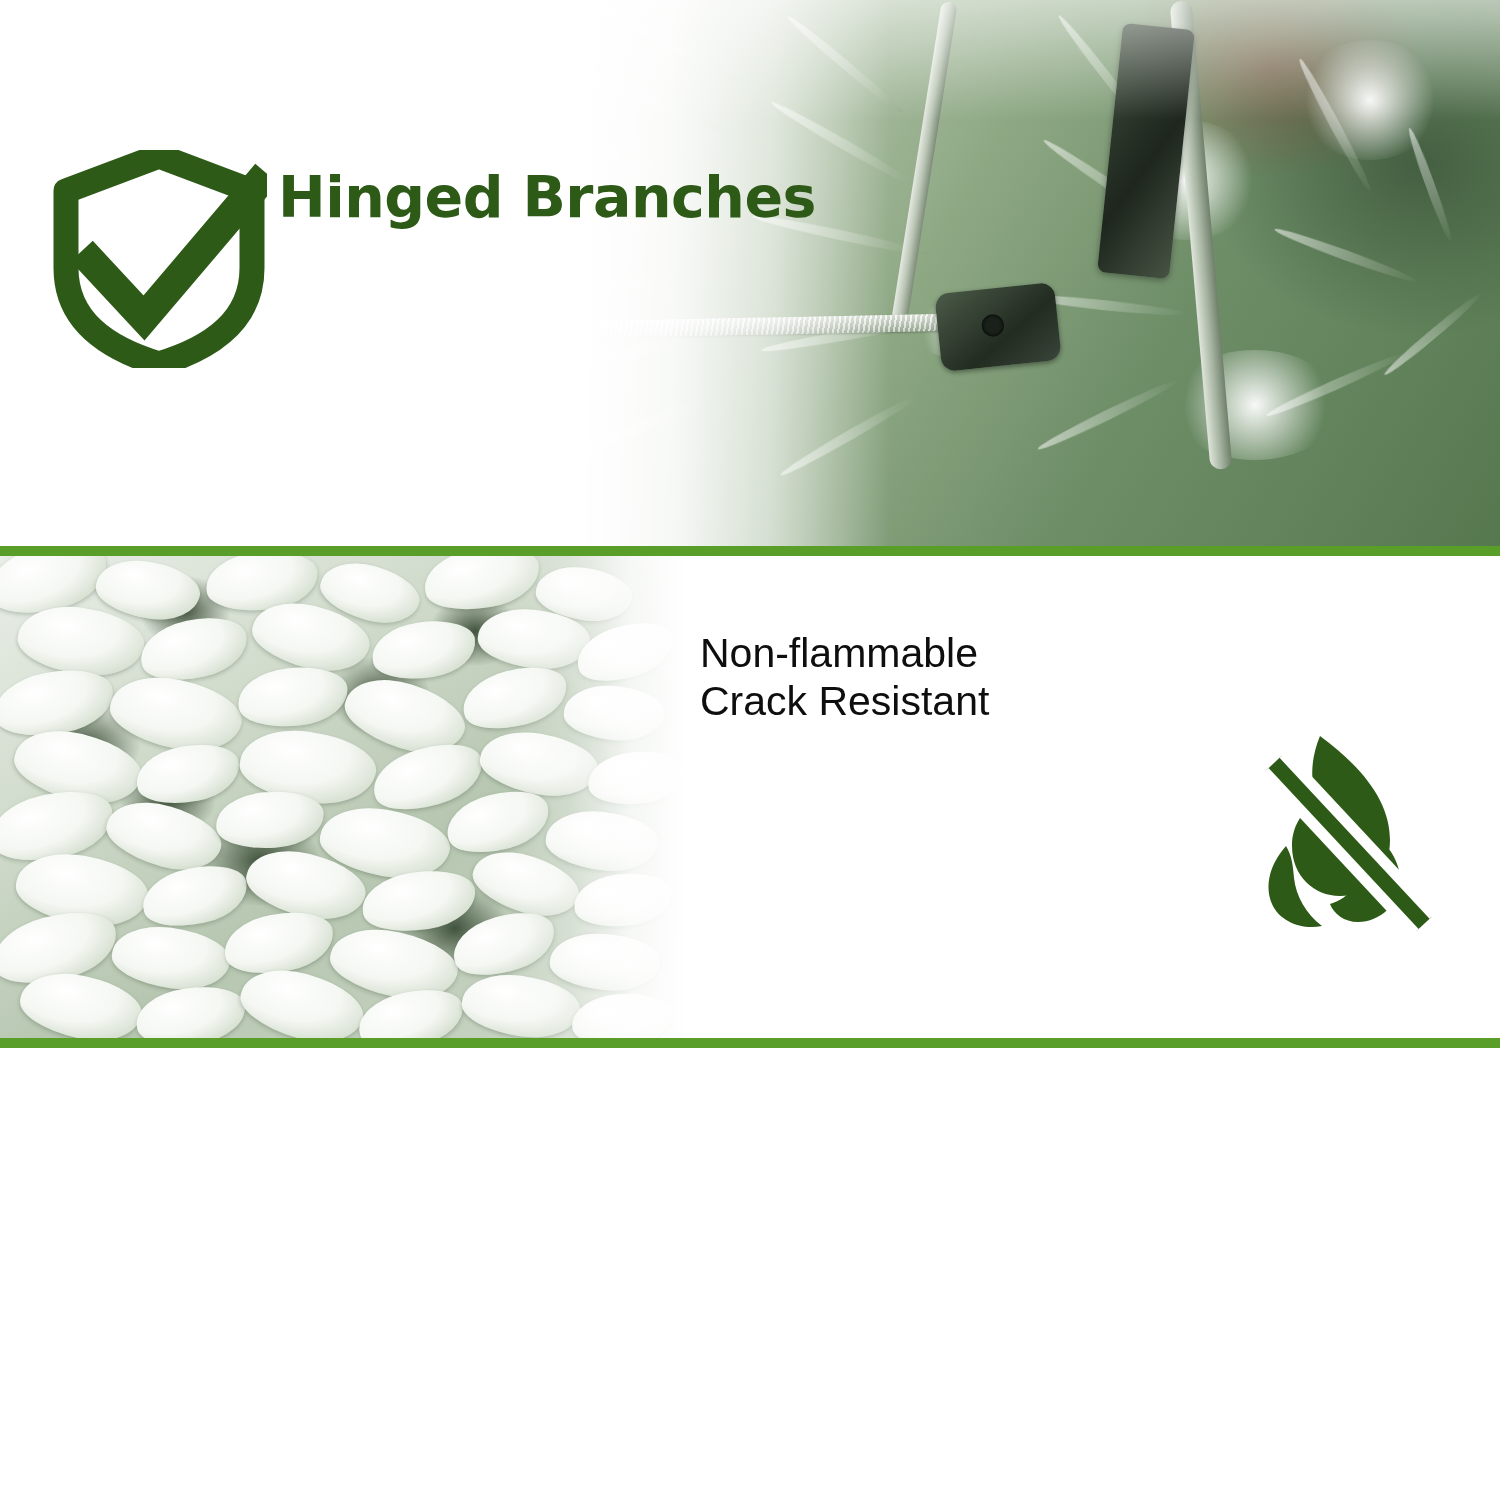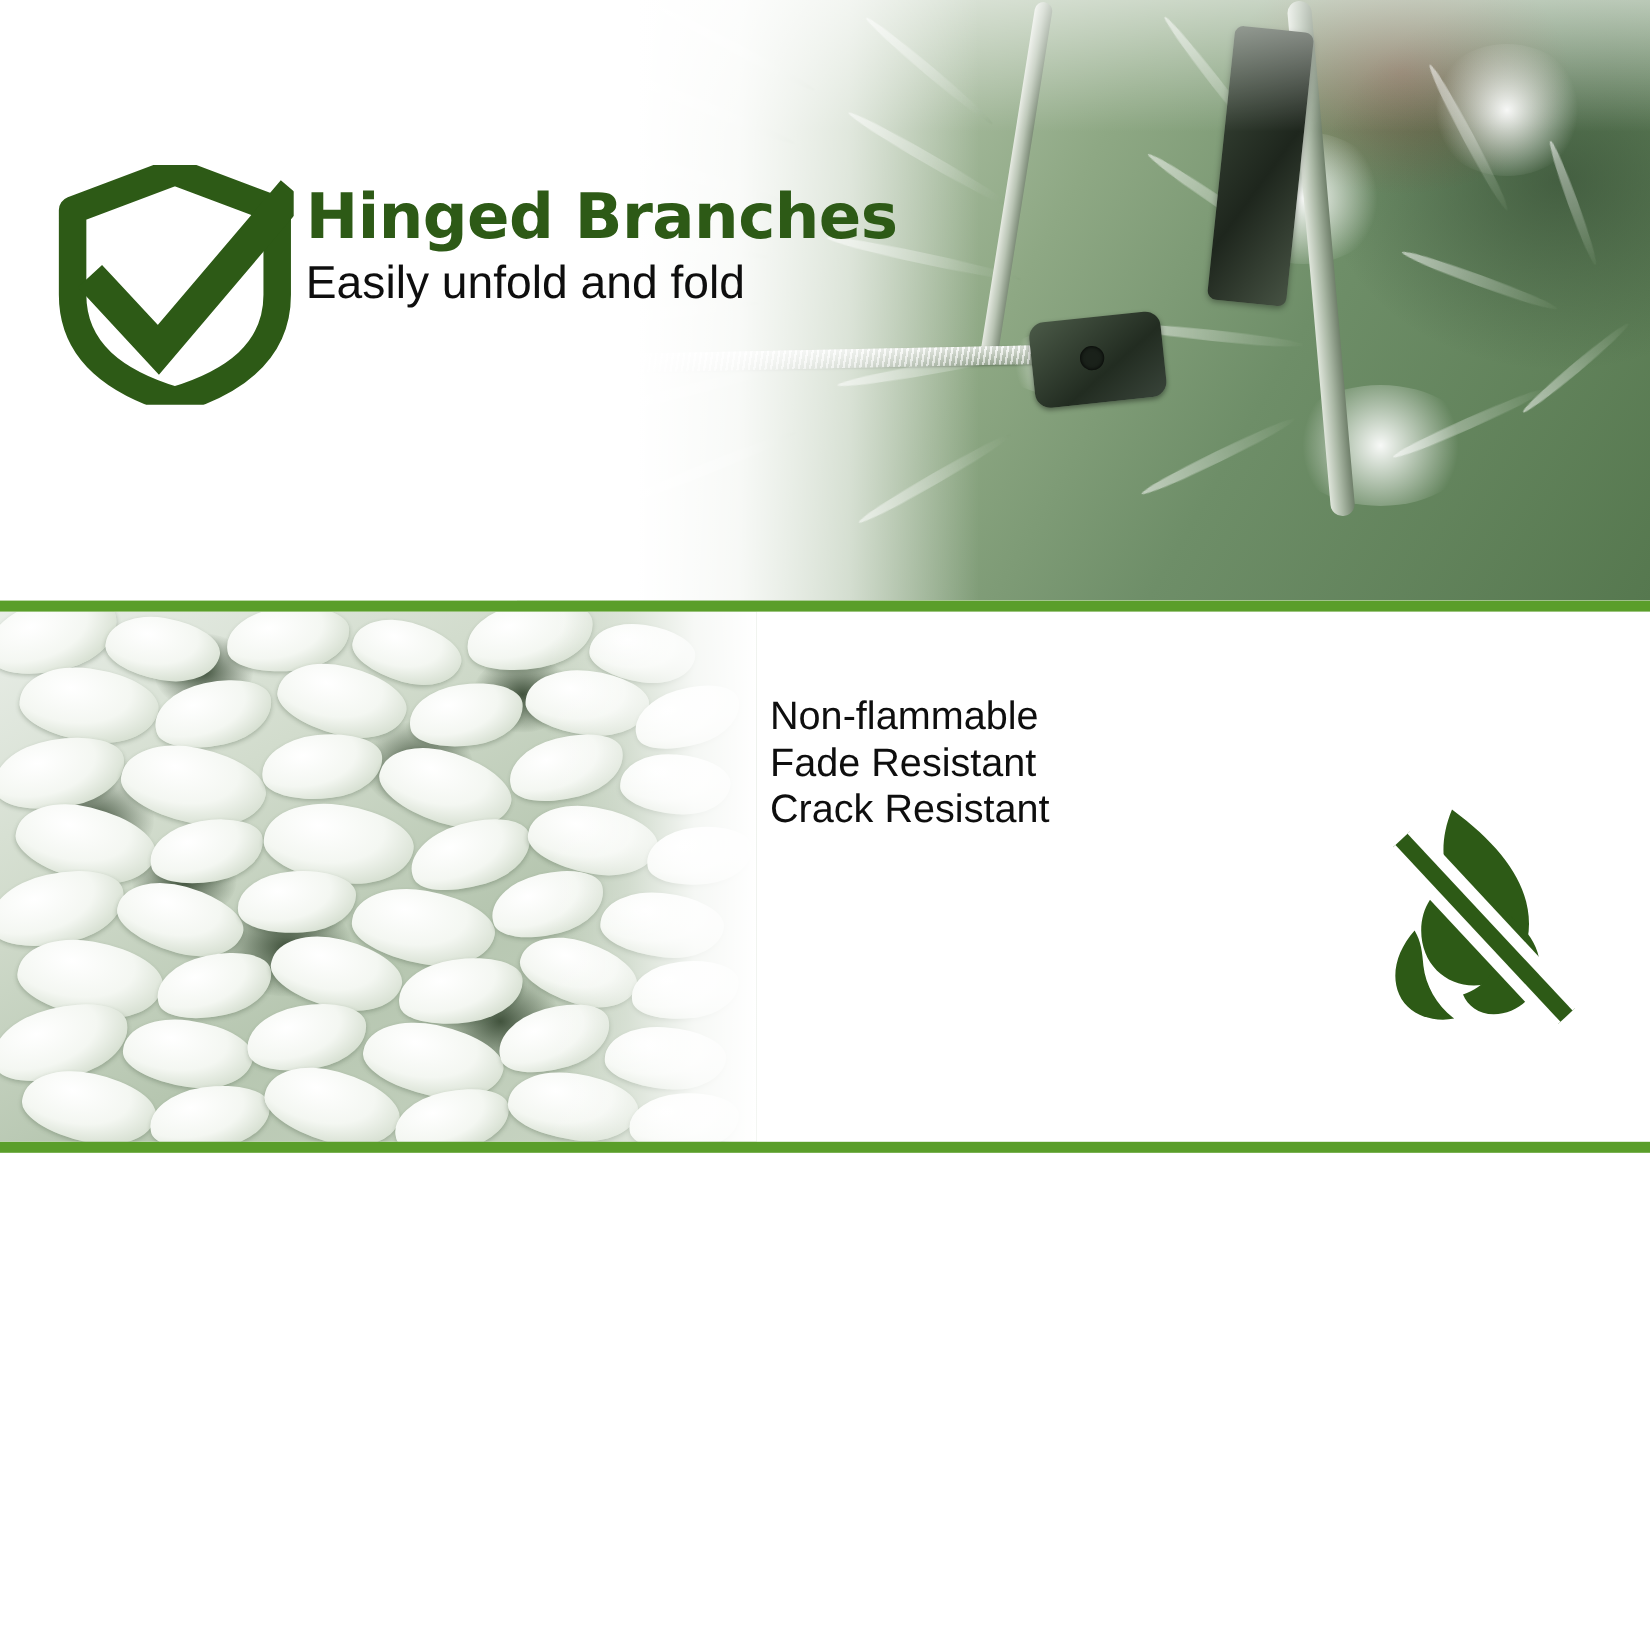--- a/index.html
+++ b/index.html
@@ -71,21 +71,21 @@
      background:radial-gradient(ellipse at 35% 30%,#ffffff 0%,#f4f7f2 48%,#d7e0d2 78%,#b3c2ad 100%);
      box-shadow:0 2px 4px rgba(70,90,65,.30);}
   .flock-dark{position:absolute;border-radius:50%;
      background:radial-gradient(ellipse,rgba(44,62,40,.85),rgba(44,62,40,0) 72%);}
   #flock-photo .fl-right-fade{position:absolute;top:0;right:0;width:190px;height:482px;z-index:10;
      background:linear-gradient(270deg,#ffffff 0%,rgba(255,255,255,.86) 30%,
                 rgba(255,255,255,.35) 62%,rgba(255,255,255,0) 100%);}
 
   #material-text{position:absolute;top:52px;left:700px;z-index:30;}
   #material-text .heading{font-size:60px;}
-  #material-text .body-line{font-size:36px;line-height:1.17;}
+  #material-text .body-line{font-size:41px;line-height:1.17;}
   #material-text .bullets{margin-top:22px;}
   #noflame-icon-wrap{position:absolute;top:728px;left:1248px;width:185px;height:205px;z-index:30;}
 </style>
 </head>
 <body>
 
 <div class="sheet">
 
   <section class="panel" id="panel-hinged">
 
@@ -132,21 +132,20 @@
     <div id="shield-icon-wrap">
       <svg viewBox="0 0 215 218" width="215" height="218" aria-hidden="true">
         <path d="M107 6 L200 41 L200 118 C200 170 160 198 107 214
                  C54 198 14 170 14 118 L14 41 Z" fill="none" stroke="#2d5a16" stroke-width="25" stroke-linejoin="round"></path>
         <path d="M40 112 L92 168 L205 35" fill="none" stroke="#2d5a16" stroke-width="30" stroke-linecap="square" stroke-linejoin="miter"></path>
       </svg>
     </div>
 
     <div id="hinged-text">
       <div class="heading">Hinged Branches</div>
-      <div class="body-line">Easily unfold and fold</div>
     </div>
   </section>
 
   <div class="divider" id="divider-1"></div>
 
   <section class="panel" id="panel-material">
 
     <div id="flock-photo">
       <div class="fl-base"></div>
 
@@ -213,21 +212,20 @@
       <div class="flock-tuft" style="top:436px;left:358px;width:106px;height:54px;transform:rotate(-12deg)"></div>
       <div class="flock-tuft" style="top:420px;left:462px;width:118px;height:60px;transform:rotate(8deg)"></div>
       <div class="flock-tuft" style="top:438px;left:572px;width:100px;height:52px;transform:rotate(-4deg)"></div>
 
       <div class="fl-right-fade"></div>
     </div>
 
     <div id="material-text">
       <div class="bullets">
         <div class="body-line">Non-flammable</div>
-        <div class="body-line">Fade Resistant</div>
         <div class="body-line">Crack Resistant</div>
       </div>
     </div>
   </section>
 
   <div id="noflame-icon-wrap">
     <svg viewBox="0 0 185 205" width="185" height="205" aria-hidden="true">
       <path d="M72 8 C118 42 142 76 142 112 C142 146 118 168 92 168
                C66 168 44 148 44 118 C44 96 56 82 70 72
                C62 56 62 32 72 8 Z" fill="#2d5a16"></path>

